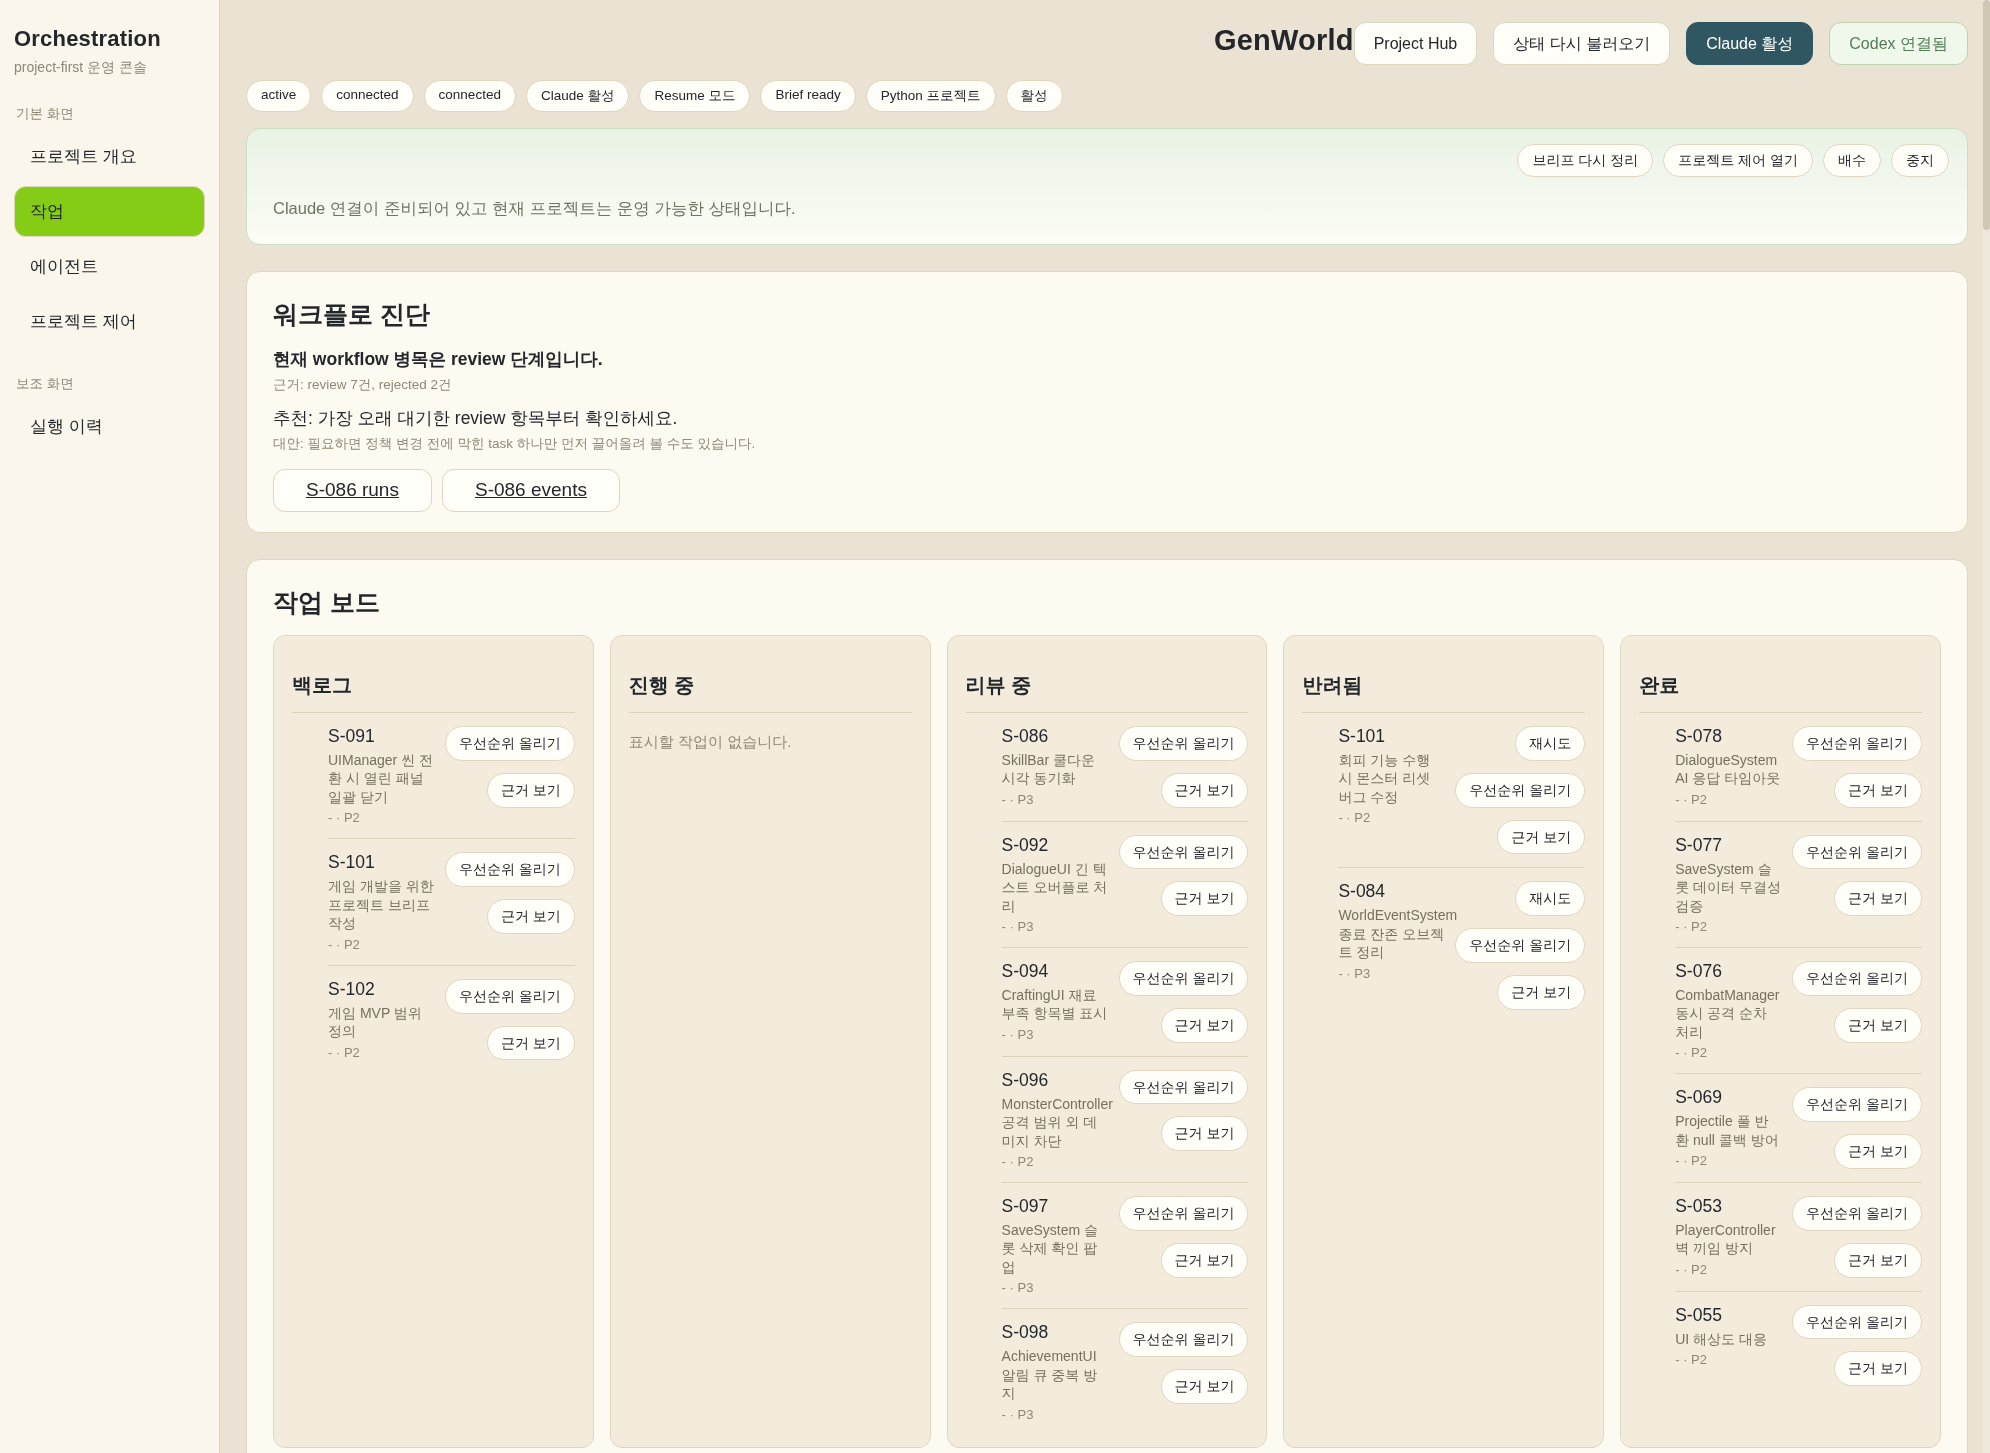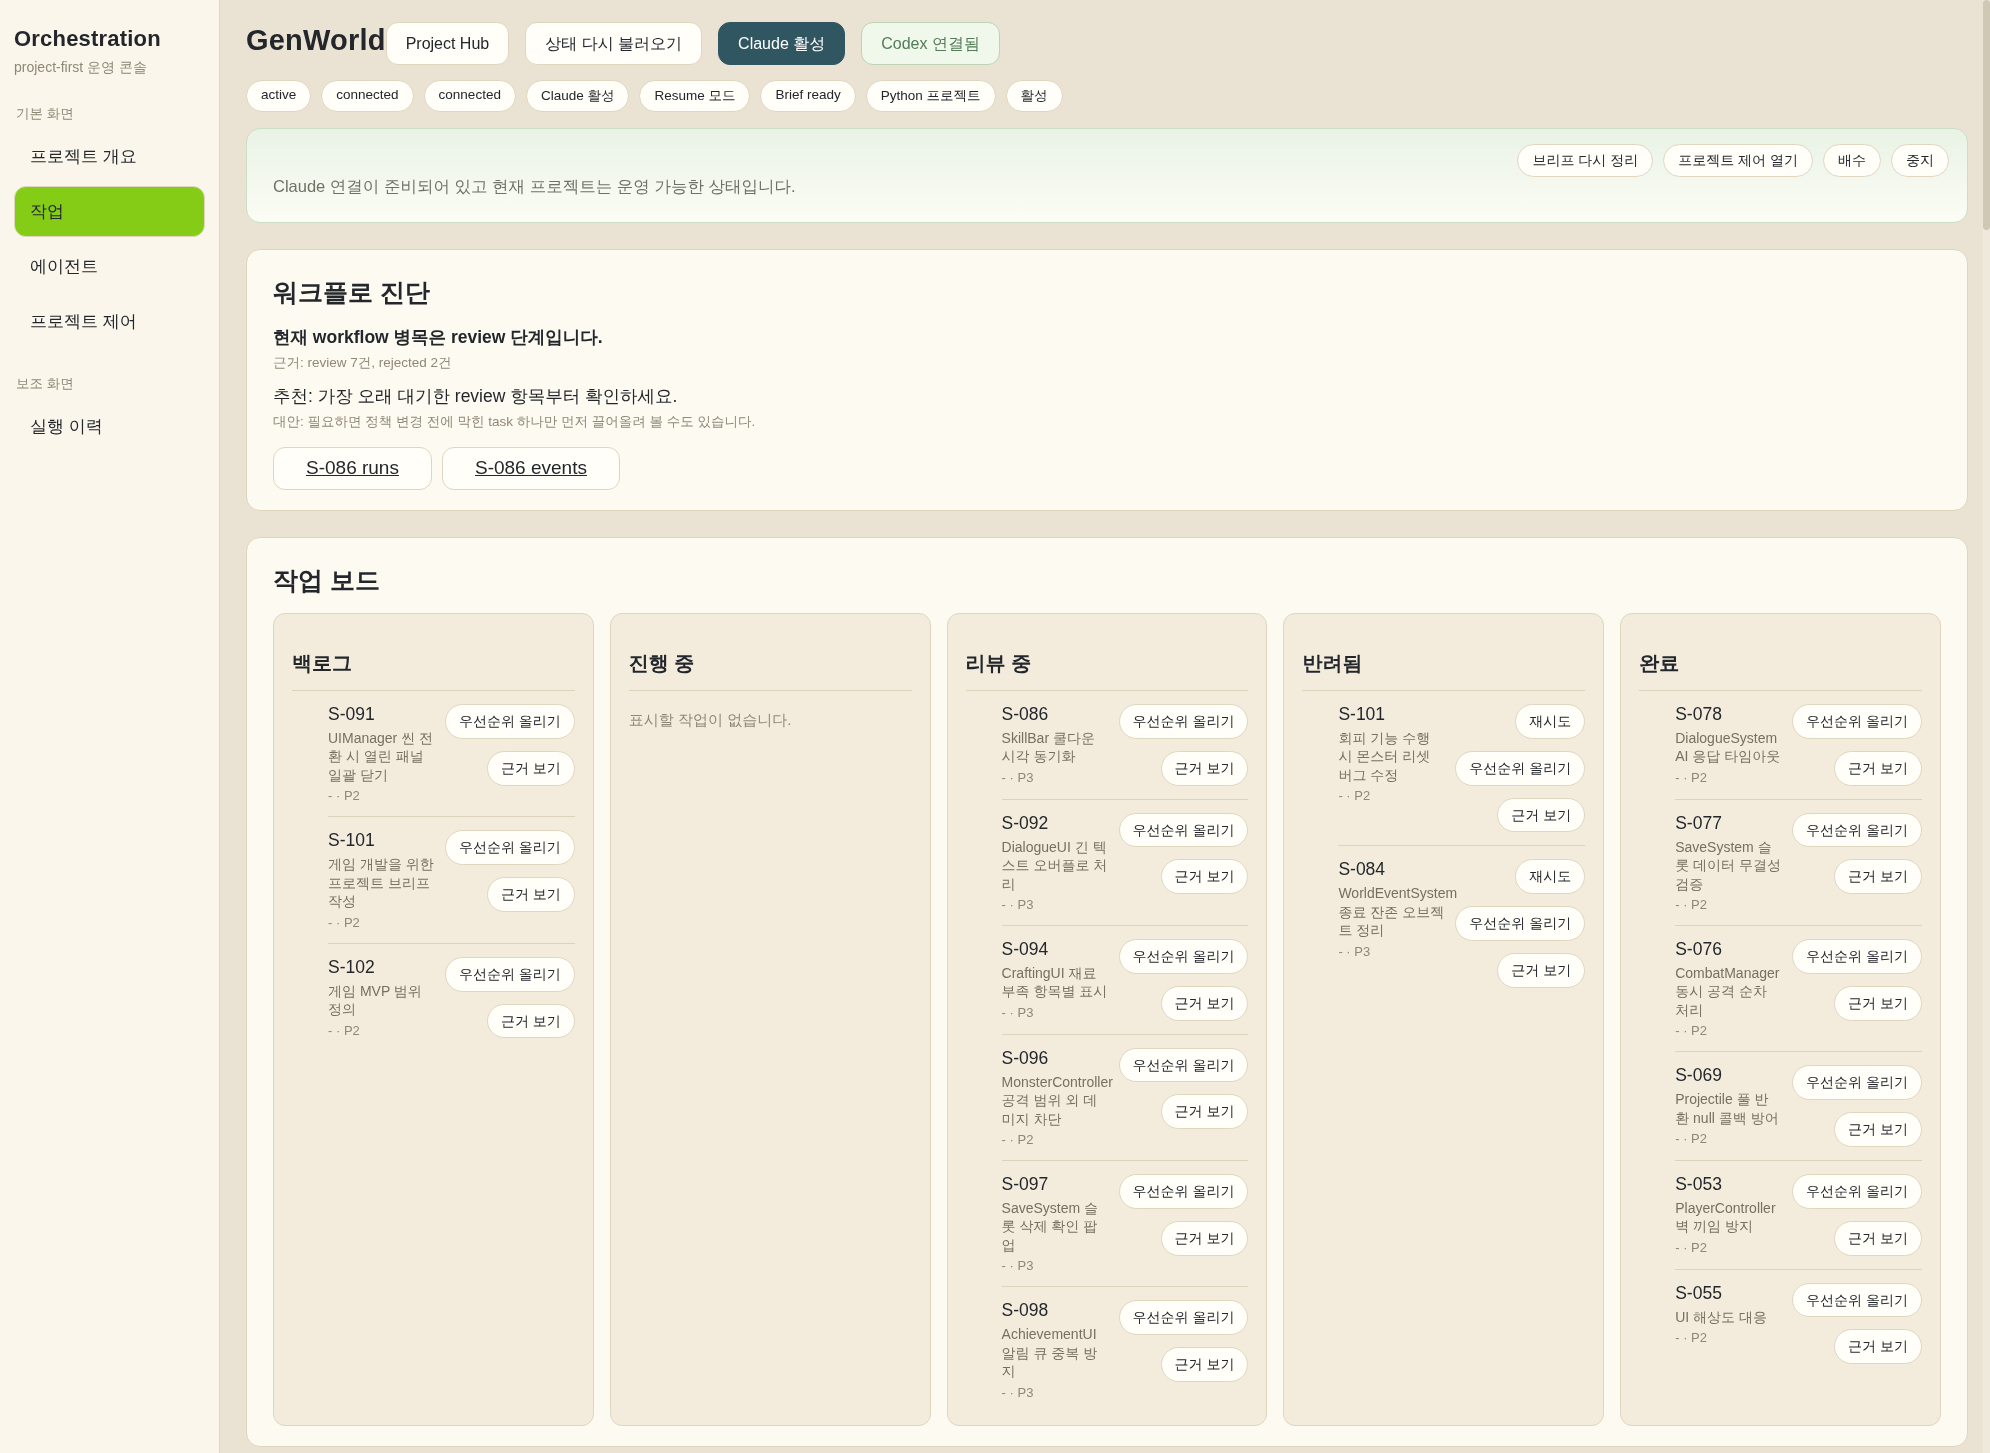--- a/index.html
+++ b/index.html
@@ -23,21 +23,21 @@
   .nav-section-label { font-size:13.5px; color:var(--muted); margin:28px 0 8px 2px; }
   .nav-item {
     font-size:17px; padding:13px 15px; margin:4px 0;
     border:1px solid transparent; border-radius:12px; cursor:pointer;
   }
   .nav-item.active { background:#84cc16; border-color:var(--border); }
 
   
   main { flex:1; min-width:0; padding:16px 22px 0 26px; display:flex; flex-direction:column; }
 
-  .topbar { display:flex; justify-content:flex-start; align-items:flex-start; }
+  .topbar { display:flex; justify-content:flex-end; align-items:flex-start; }
   h1 { font-size:29px; margin:8px 0 0; letter-spacing:.2px; }
   .top-actions { display:flex; gap:16px; margin-top:6px; }
 
   .btn {
     background:#fffef9; border:1px solid var(--border); border-radius:12px;
     padding:11px 19px; font-size:16px; color:var(--text); cursor:pointer;
     font-family:inherit; white-space:nowrap; line-height:1.2;
   }
   .btn.primary { background:var(--accent); border-color:var(--accent); color:#ffffff; }
   .btn.success { background:var(--success-bg); border-color:var(--success-border); color:var(--success-text); }
@@ -46,21 +46,21 @@
   .badge {
     background:#fffef9; border:1px solid var(--border); border-radius:999px;
     padding:6px 14px; font-size:13.5px; color:var(--text);
   }
 
   
   .banner {
     position:relative; margin-top:16px;
     background:linear-gradient(180deg,var(--banner-bg-top),var(--banner-bg-bottom));
     border:1px solid var(--banner-border); border-radius:14px;
-    padding:32px 26px 24px;
+    padding:54px 26px 24px;
   }
   .banner-actions { position:absolute; top:15px; right:18px; display:flex; gap:10px; }
   .banner-actions .btn { padding:7px 14px; font-size:14px; border-radius:999px; }
   .banner h2 { font-size:25px; margin:6px 0 0; }
   .banner p { font-size:16.5px; color:#6d7365; margin:15px 0 0; }
 
   
   .panel {
     margin-top:26px; background:var(--panel-bg);
     border:1px solid var(--border); border-radius:14px; padding:22px 26px 20px;

